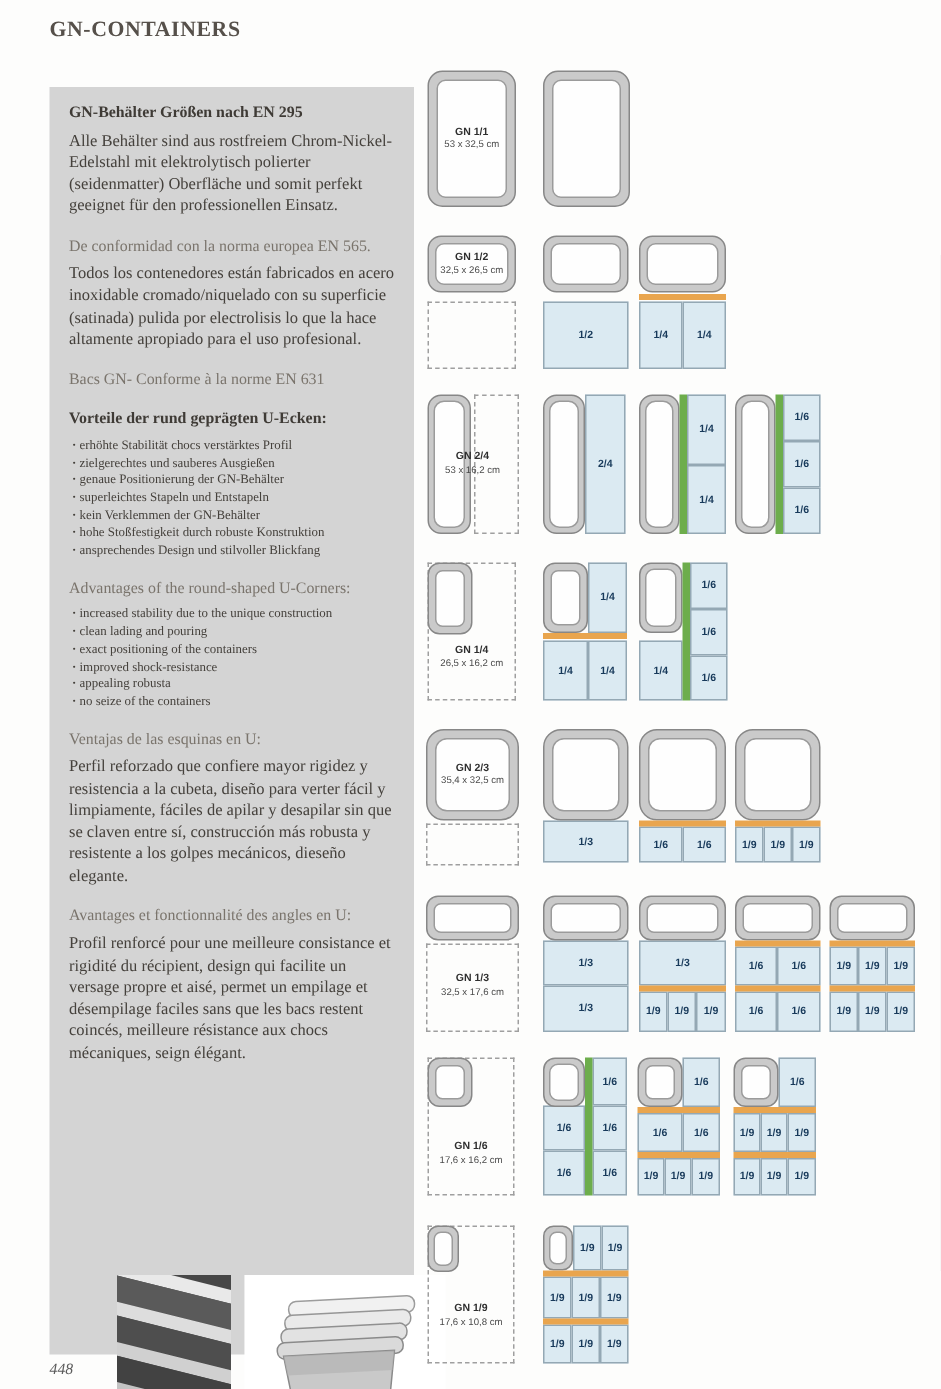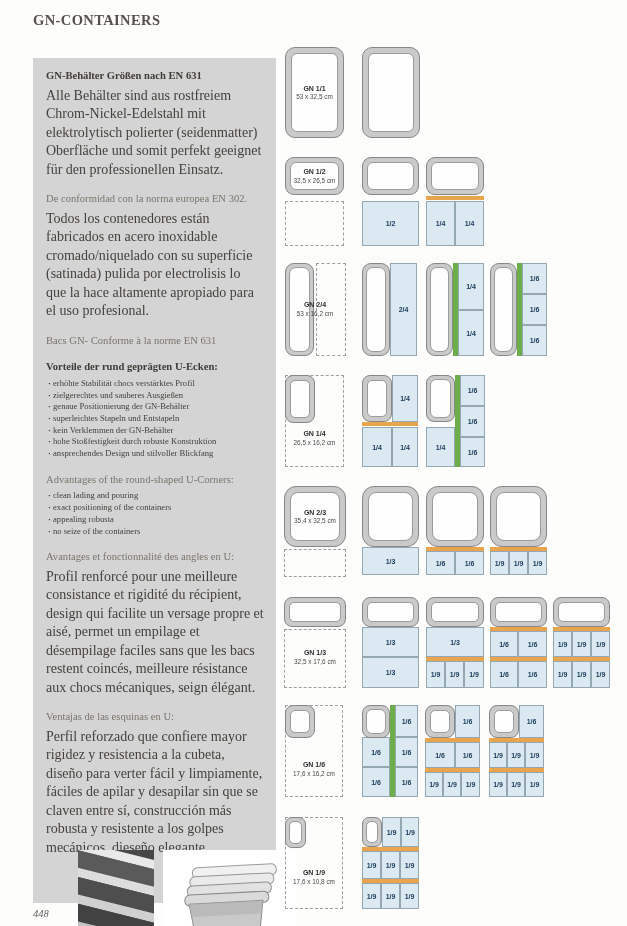--- a/index.html
+++ b/index.html
@@ -8,21 +8,21 @@
   .page-title{position:absolute;left:33px;top:12px;font-size:14.5px;font-weight:bold;
         letter-spacing:.4px;color:#56504a;}
   .page-num{position:absolute;left:33px;top:908px;font-size:10.5px;font-style:italic;color:#5c5c5c;}
 
   
   .panel{position:absolute;left:33px;top:58px;width:243px;height:845px;background:#d4d4d4;}
   .panel-inner{padding:12px 12px 0 13px;}
   .sec{margin-bottom:14px;}
   .sec h3{margin:0 0 4px 0;font-size:10.6px;font-weight:normal;color:#7a746c;line-height:1.2;}
   .sec.dark h3{color:#3f3b36;font-weight:bold;}
-  .sec p{margin:0;font-size:14px;line-height:1.32;color:#45413c;}
+  .sec p{margin:0;font-size:11px;line-height:1.32;color:#45413c;}
   .sec ul{margin:0;padding:0 0 0 2px;list-style:none;}
   .sec li{font-size:8.6px;line-height:1.36;color:#45413c;}
   .sec li::before{content:"· ";font-weight:bold;}
 
   .photo{position:absolute;overflow:hidden;}
   #photo1{left:45px;top:792px;width:76px;height:105px;}
   #photo2{left:130px;top:792px;width:134px;height:105px;background:#fff;}
 
   
   #diagram{position:absolute;left:0;top:0;width:627px;height:926px;}
@@ -42,58 +42,60 @@
 </head>
 <body>
 
 <div class="page">
 
   <div class="page-title">GN-CONTAINERS</div>
 
   <div class="panel">
     <div class="panel-inner" id="panel-sections">
         <div class="sec dark">
-          <h3>GN-Behälter Größen nach EN 631</h3>
+          <h3>GN-Behälter Größen nach EN 295</h3>
           <p>Alle Behälter sind aus rostfreiem Chrom-Nickel-Edelstahl mit elektrolytisch polierter (seidenmatter) Oberfläche und somit perfekt geeignet für den professionellen Einsatz.</p>
         </div>
         <div class="sec gray">
-          <h3>De conformidad con la norma europea EN 302.</h3>
+          <h3>De conformidad con la norma europea EN 565.</h3>
           <p>Todos los contenedores están fabricados en acero inoxidable cromado/niquelado con su superficie (satinada) pulida por electrolisis lo que la hace altamente apropiado para el uso profesional.</p>
         </div>
         <div class="sec gray">
           <h3>Bacs GN- Conforme à la norme EN 631</h3>
         </div>
         <div class="sec dark">
           <h3>Vorteile der rund geprägten U-Ecken:</h3>
           <ul>
             <li>erhöhte Stabilität chocs verstärktes Profil</li>
             <li>zielgerechtes und sauberes Ausgießen</li>
             <li>genaue Positionierung der GN-Behälter</li>
             <li>superleichtes Stapeln und Entstapeln</li>
             <li>kein Verklemmen der GN-Behälter</li>
             <li>hohe Stoßfestigkeit durch robuste Konstruktion</li>
             <li>ansprechendes Design und stilvoller Blickfang</li>
           </ul>
         </div>
         <div class="sec gray">
           <h3>Advantages of the round-shaped U-Corners:</h3>
           <ul>
+            <li>increased stability due to the unique construction</li>
             <li>clean lading and pouring</li>
             <li>exact positioning of the containers</li>
+            <li>improved shock-resistance</li>
             <li>appealing robusta</li>
             <li>no seize of the containers</li>
           </ul>
         </div>
         <div class="sec gray">
+          <h3>Ventajas de las esquinas en U:</h3>
+          <p>Perfil reforzado que confiere mayor rigidez y resistencia a la cubeta, diseño para verter fácil y limpiamente, fáciles de apilar y desapilar sin que se claven entre sí, construcción más robusta y resistente a los golpes mecánicos, dieseño elegante.</p>
+        </div>
+        <div class="sec gray">
           <h3>Avantages et fonctionnalité des angles en U:</h3>
           <p>Profil renforcé pour une meilleure consistance et rigidité du récipient, design qui facilite un versage propre et aisé, permet un empilage et désempilage faciles sans que les bacs restent coincés, meilleure résistance aux chocs mécaniques, seign élégant.</p>
-        </div>
-        <div class="sec gray">
-          <h3>Ventajas de las esquinas en U:</h3>
-          <p>Perfil reforzado que confiere mayor rigidez y resistencia a la cubeta, diseño para verter fácil y limpiamente, fáciles de apilar y desapilar sin que se claven entre sí, construcción más robusta y resistente a los golpes mecánicos, dieseño elegante.</p>
         </div>
       </div>
 
     <div class="photo" id="photo1">
       <svg width="76" height="105" viewBox="0 0 76 105">
         <rect width="76" height="105" fill="#474747"></rect>
         <g transform="rotate(14 38 52)">
           <rect x="-20" y="2" width="120" height="9" rx="4" fill="#e9e9e9"></rect>
           <rect x="-20" y="11" width="120" height="17" fill="#5a5a5a"></rect>
           <rect x="-20" y="28" width="120" height="9" rx="4" fill="#dddddd"></rect>

